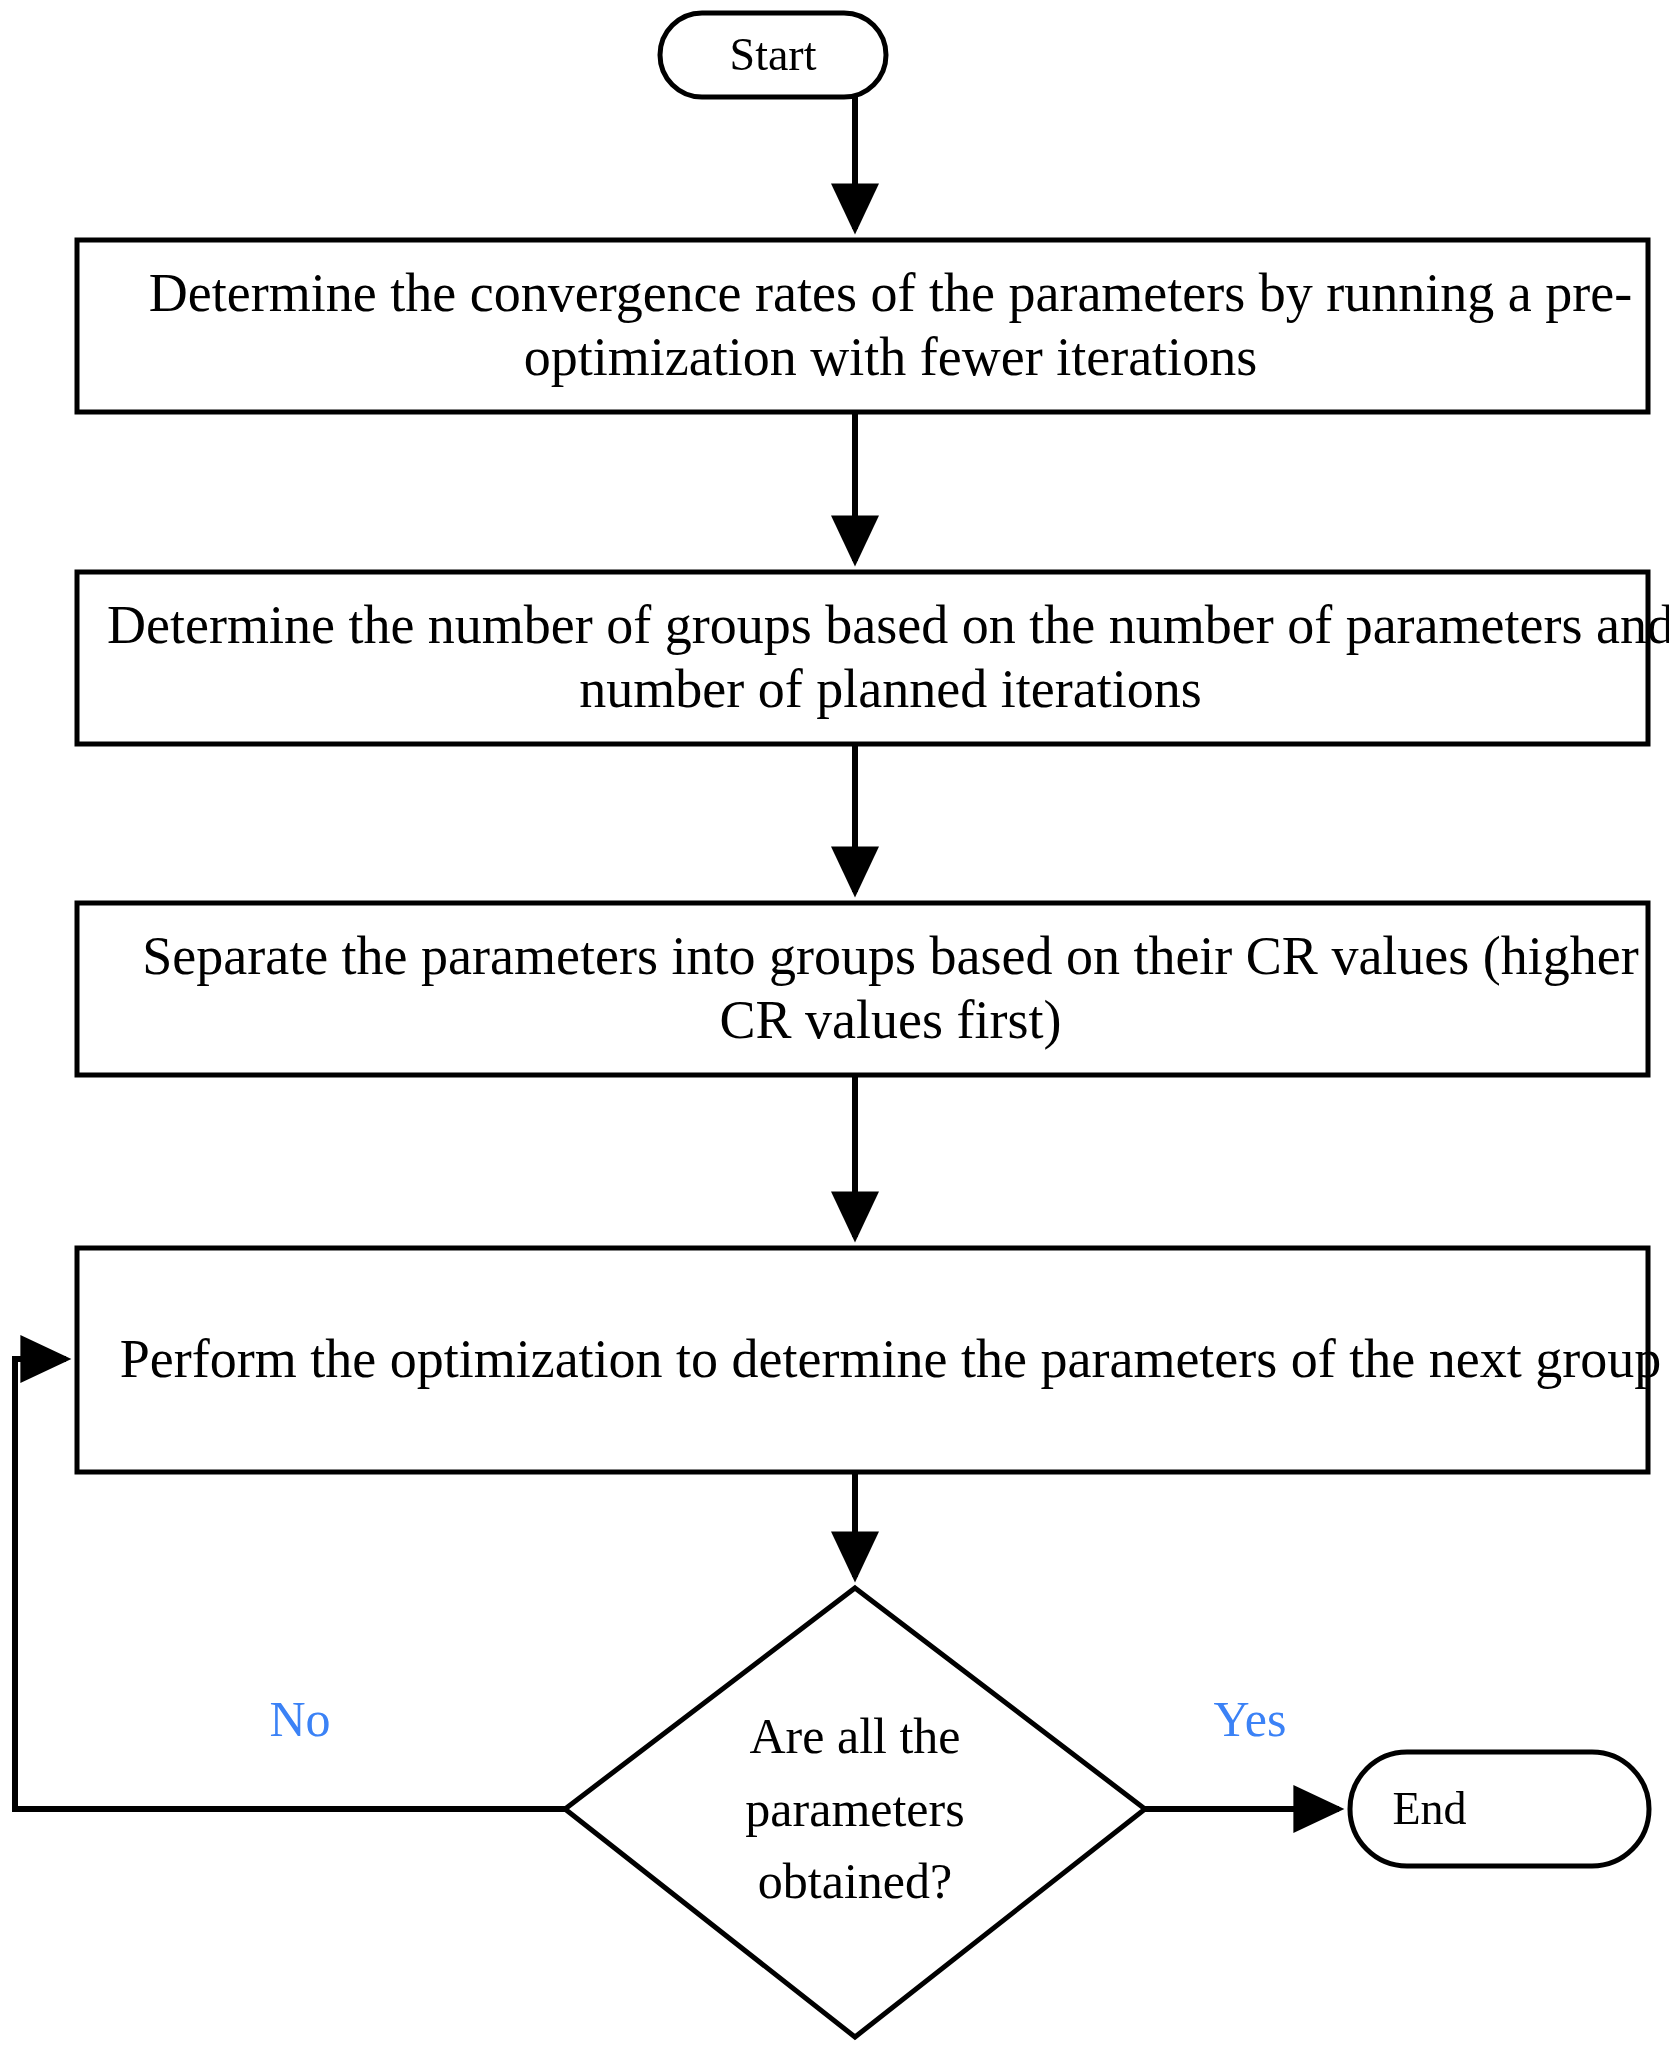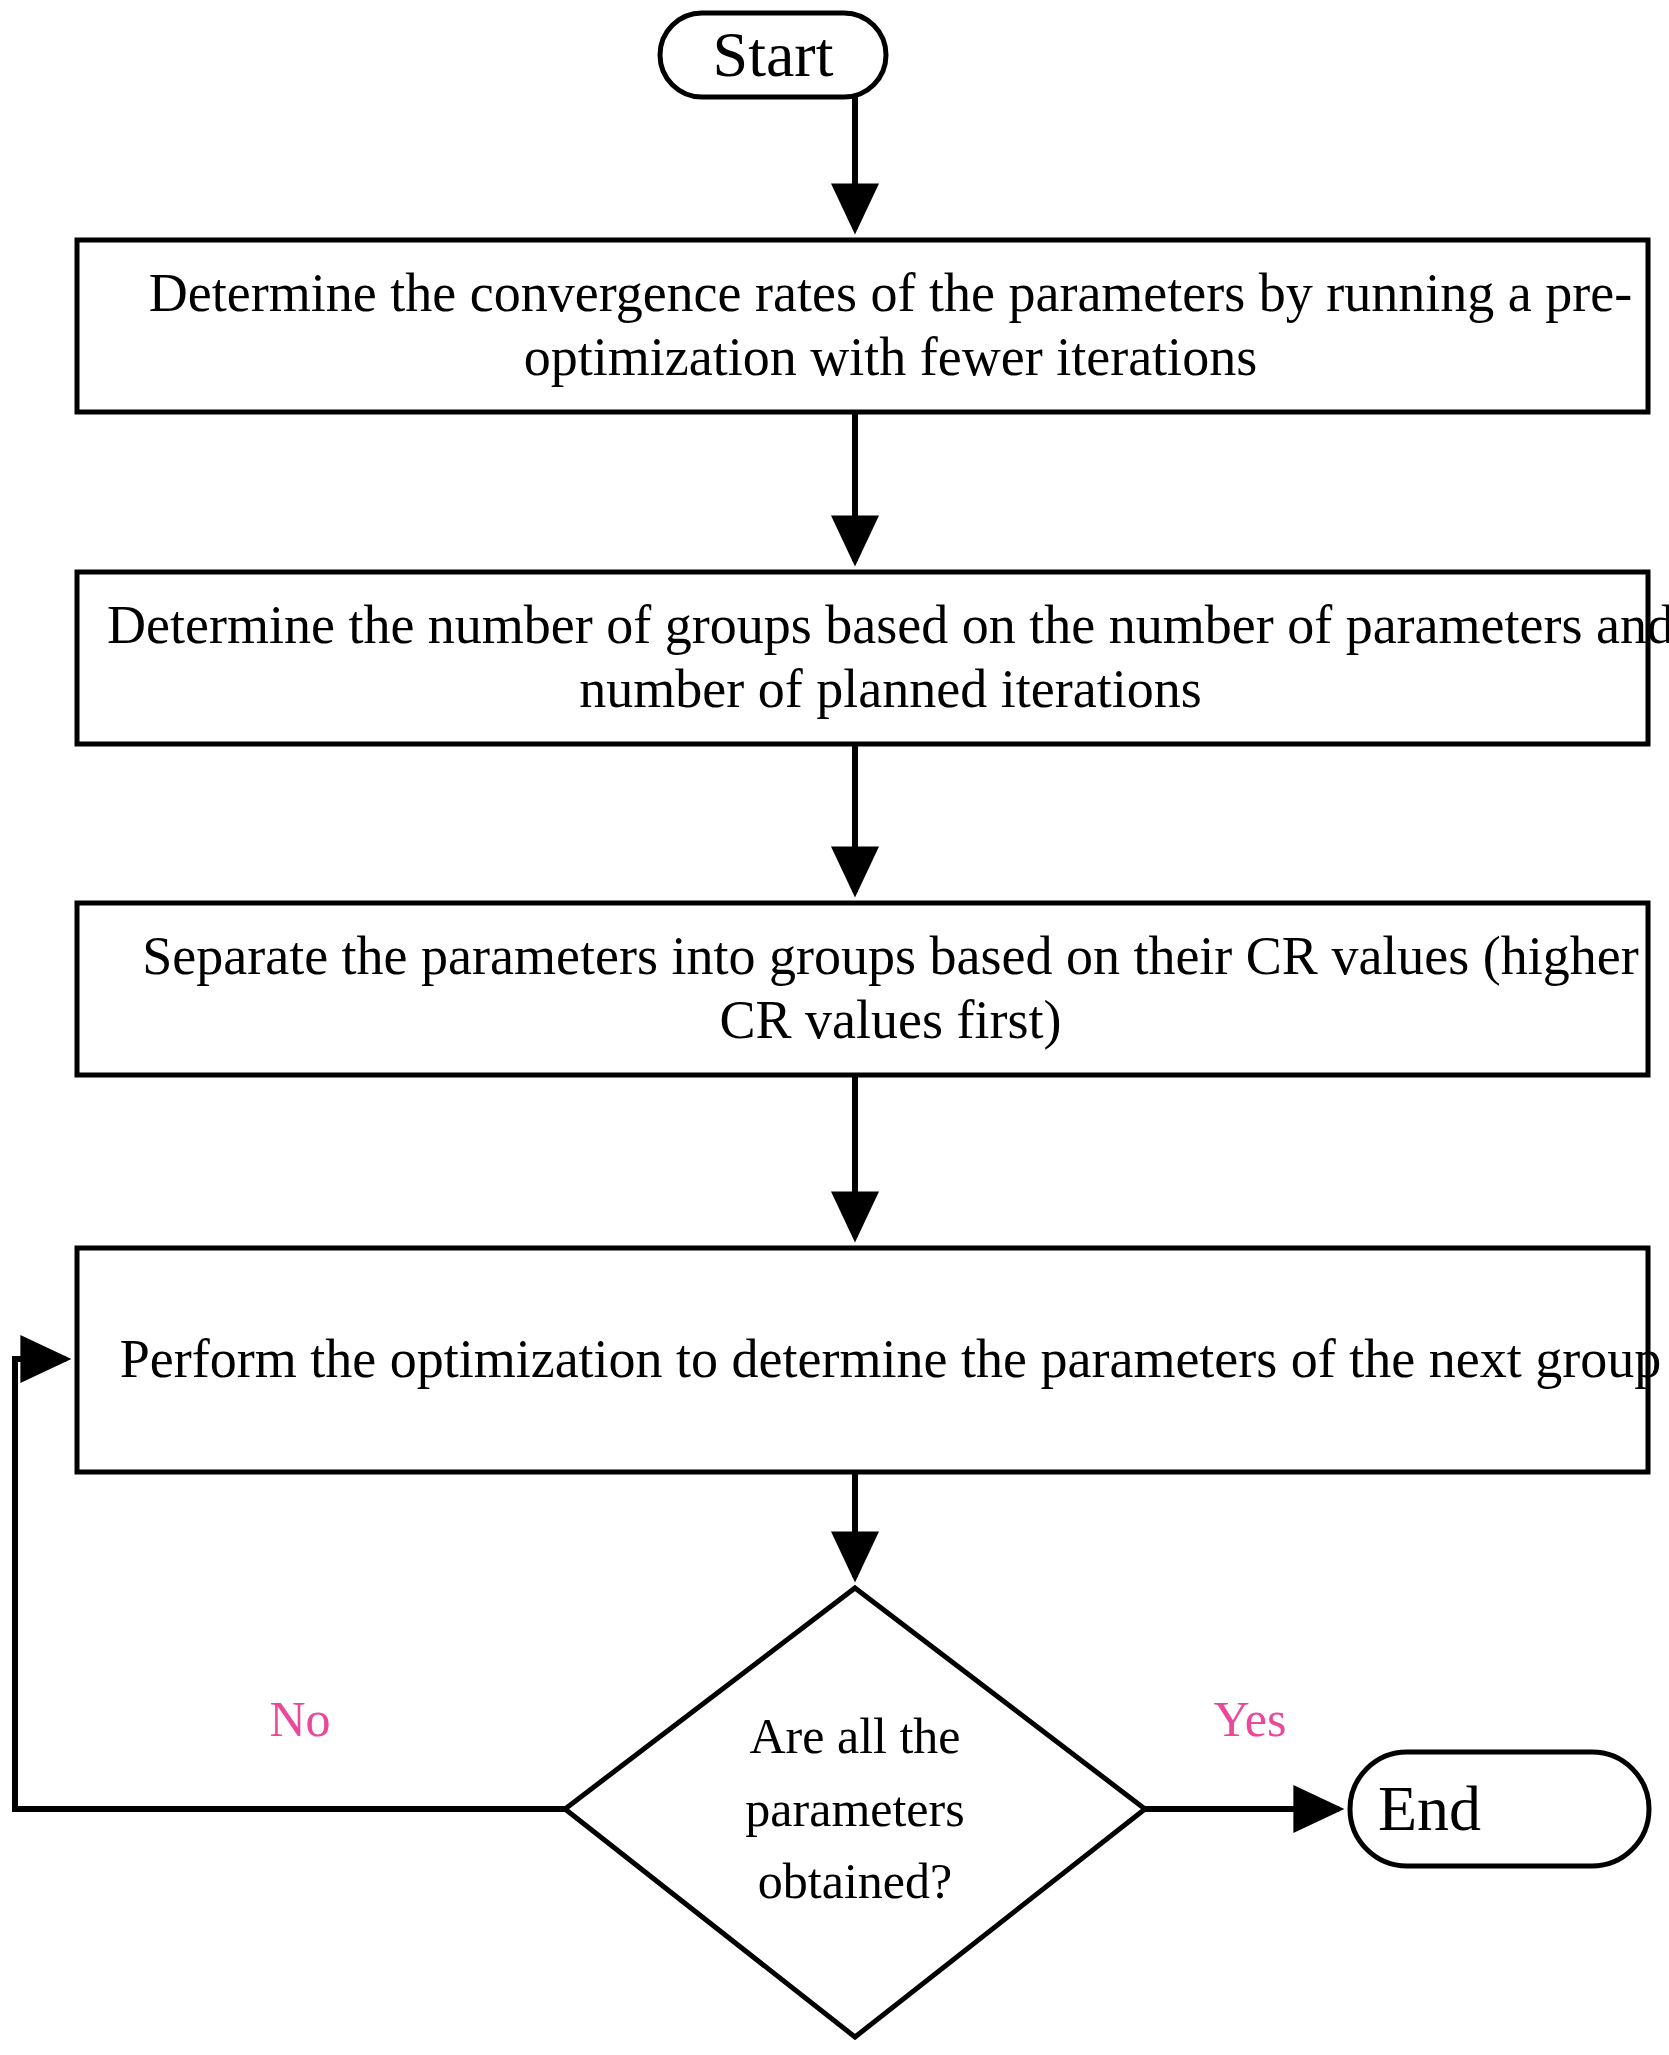--- a/index.html
+++ b/index.html
@@ -27,34 +27,34 @@
     display: flex;
     align-items: center;
     justify-content: center;
     text-align: center;
     color: #000000;
     line-height: 1.18;
     pointer-events: none;
     white-space: pre-line;
   }
   .terminal-text {
-    font-size: 64px;
+    font-size: 46px;
   }
   .process-text {
     font-size: 54px;
     padding: 0 28px;
   }
   .decision-text {
     font-size: 50px;
     line-height: 1.45;
   }
   .edge-label {
     position: absolute;
     font-size: 50px;
-    color: #ec4899;
+    color: #3b82f6;
     text-align: center;
   }
 </style>
 </head>
 <body>
 
 <div id="canvas">
 
   <svg id="flow-svg" viewBox="0 0 1669 2055">
     <defs>

